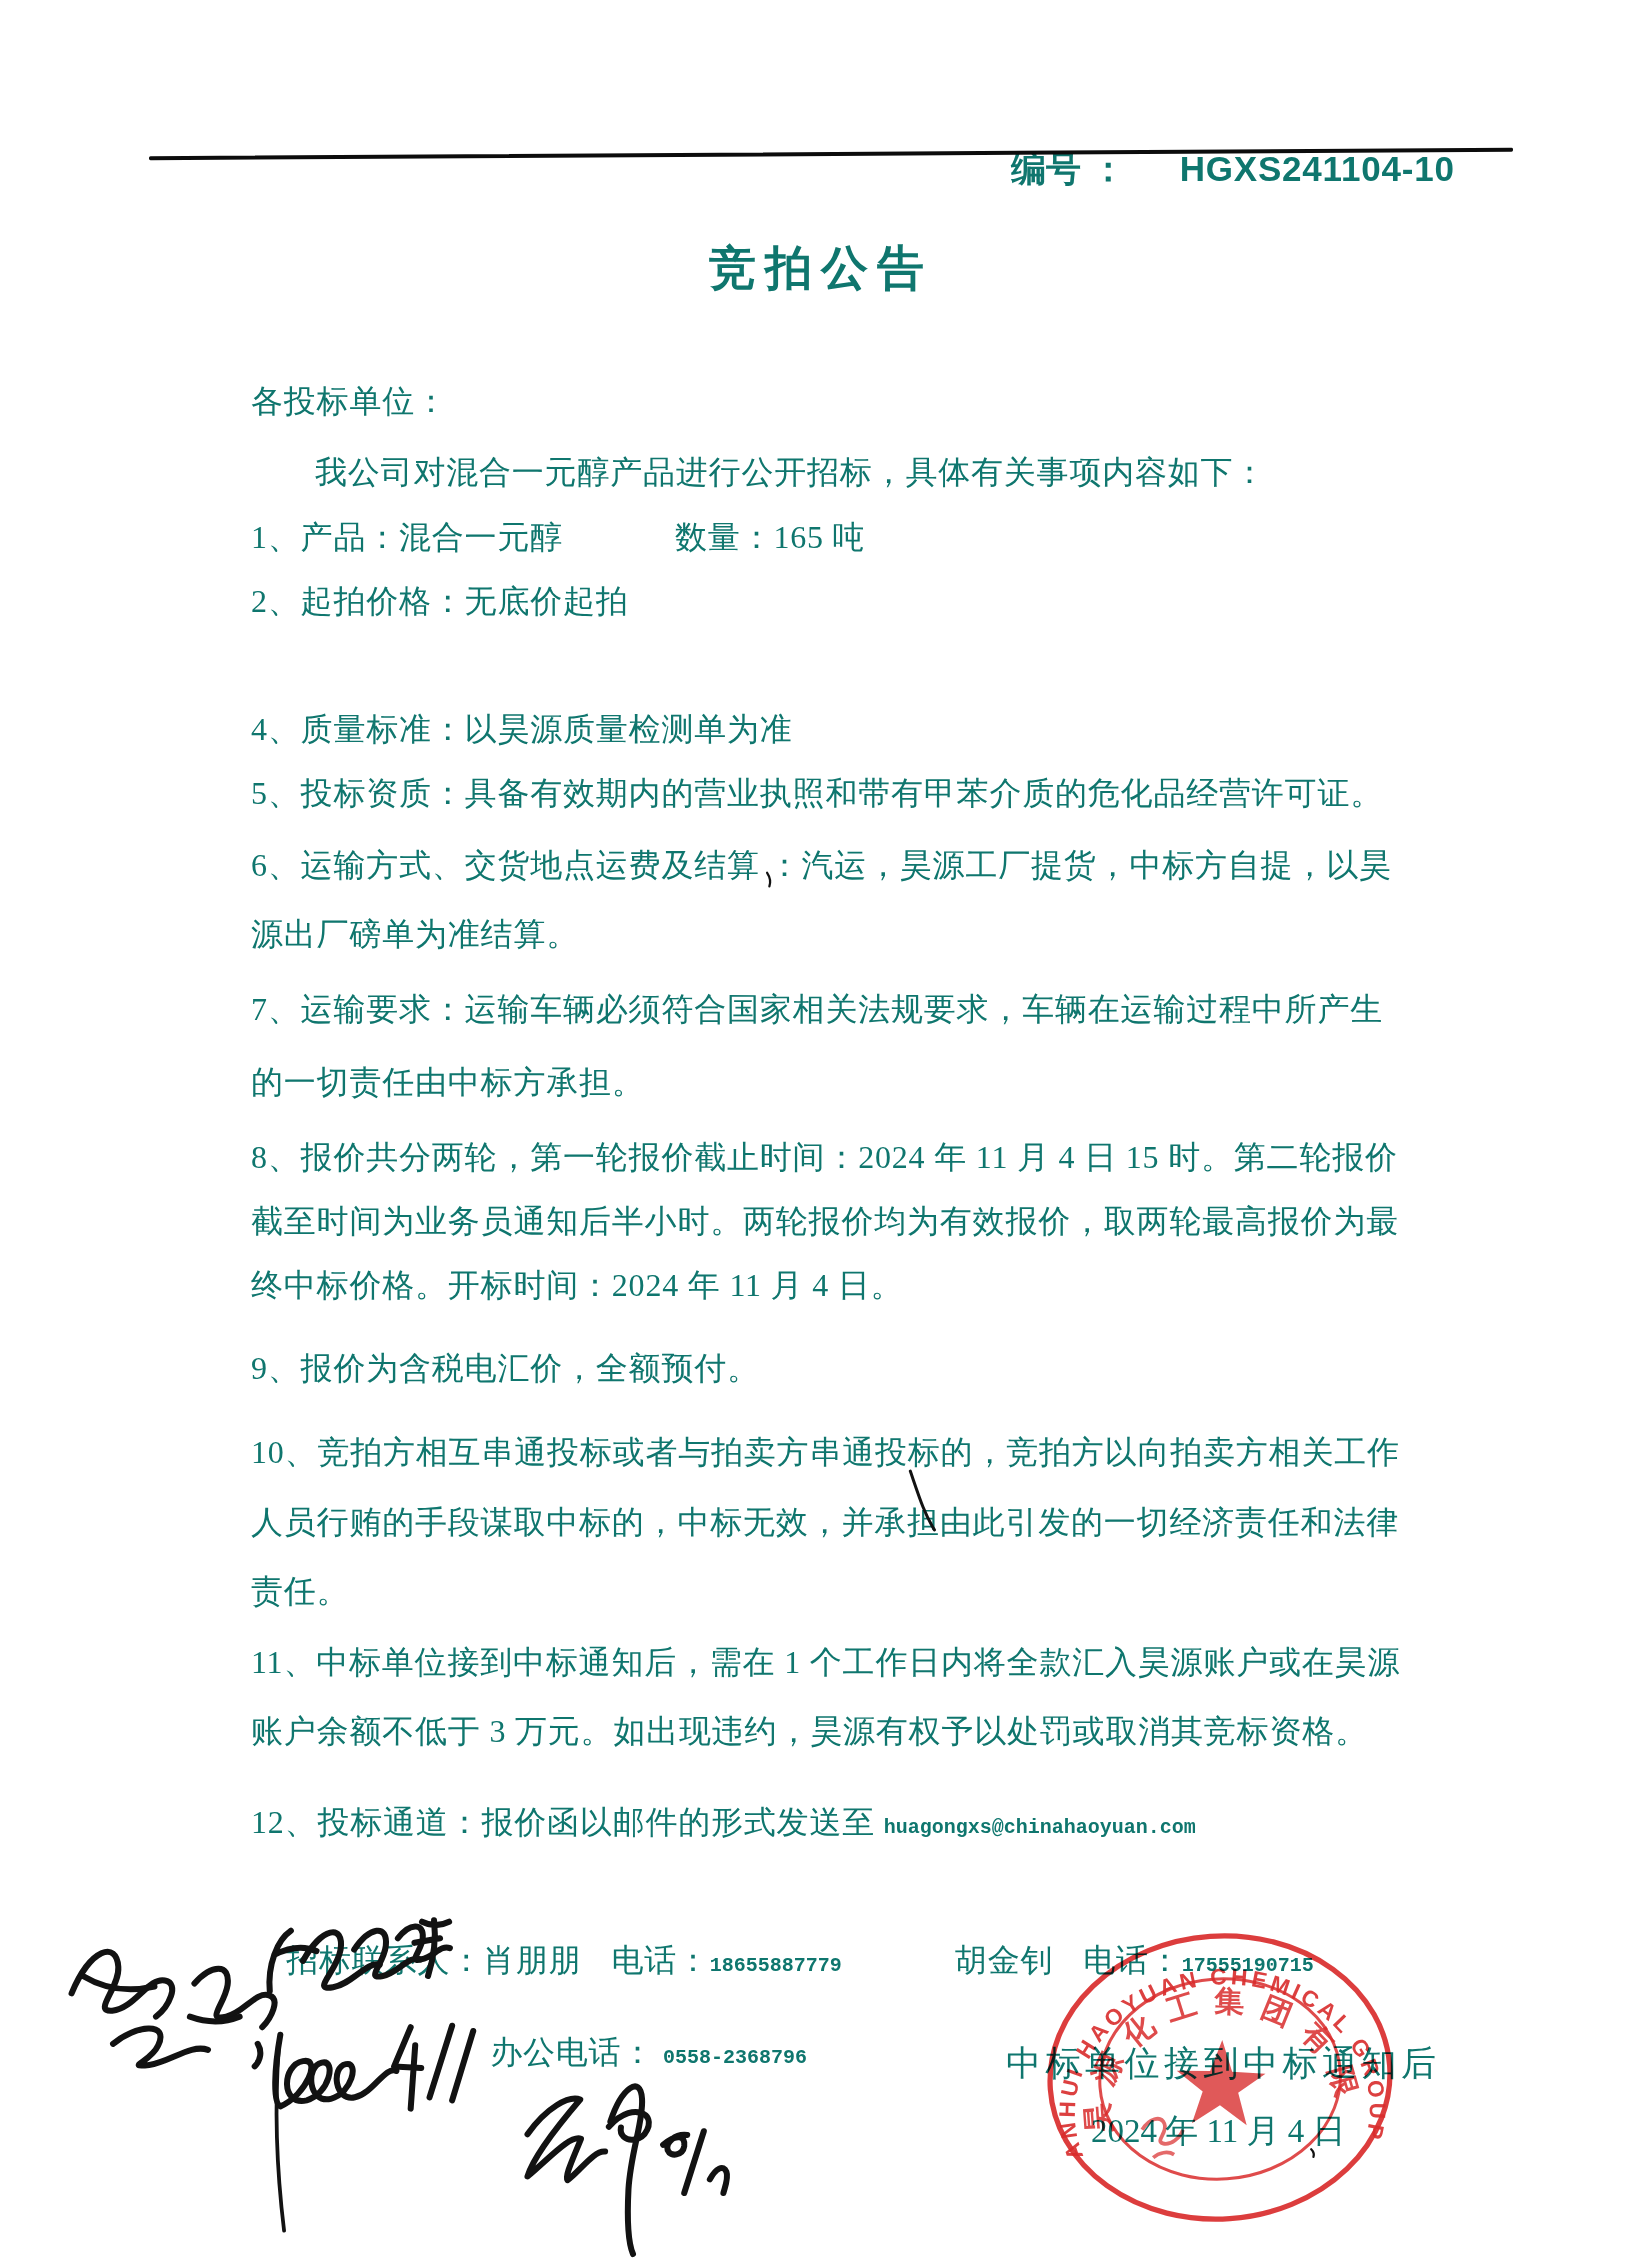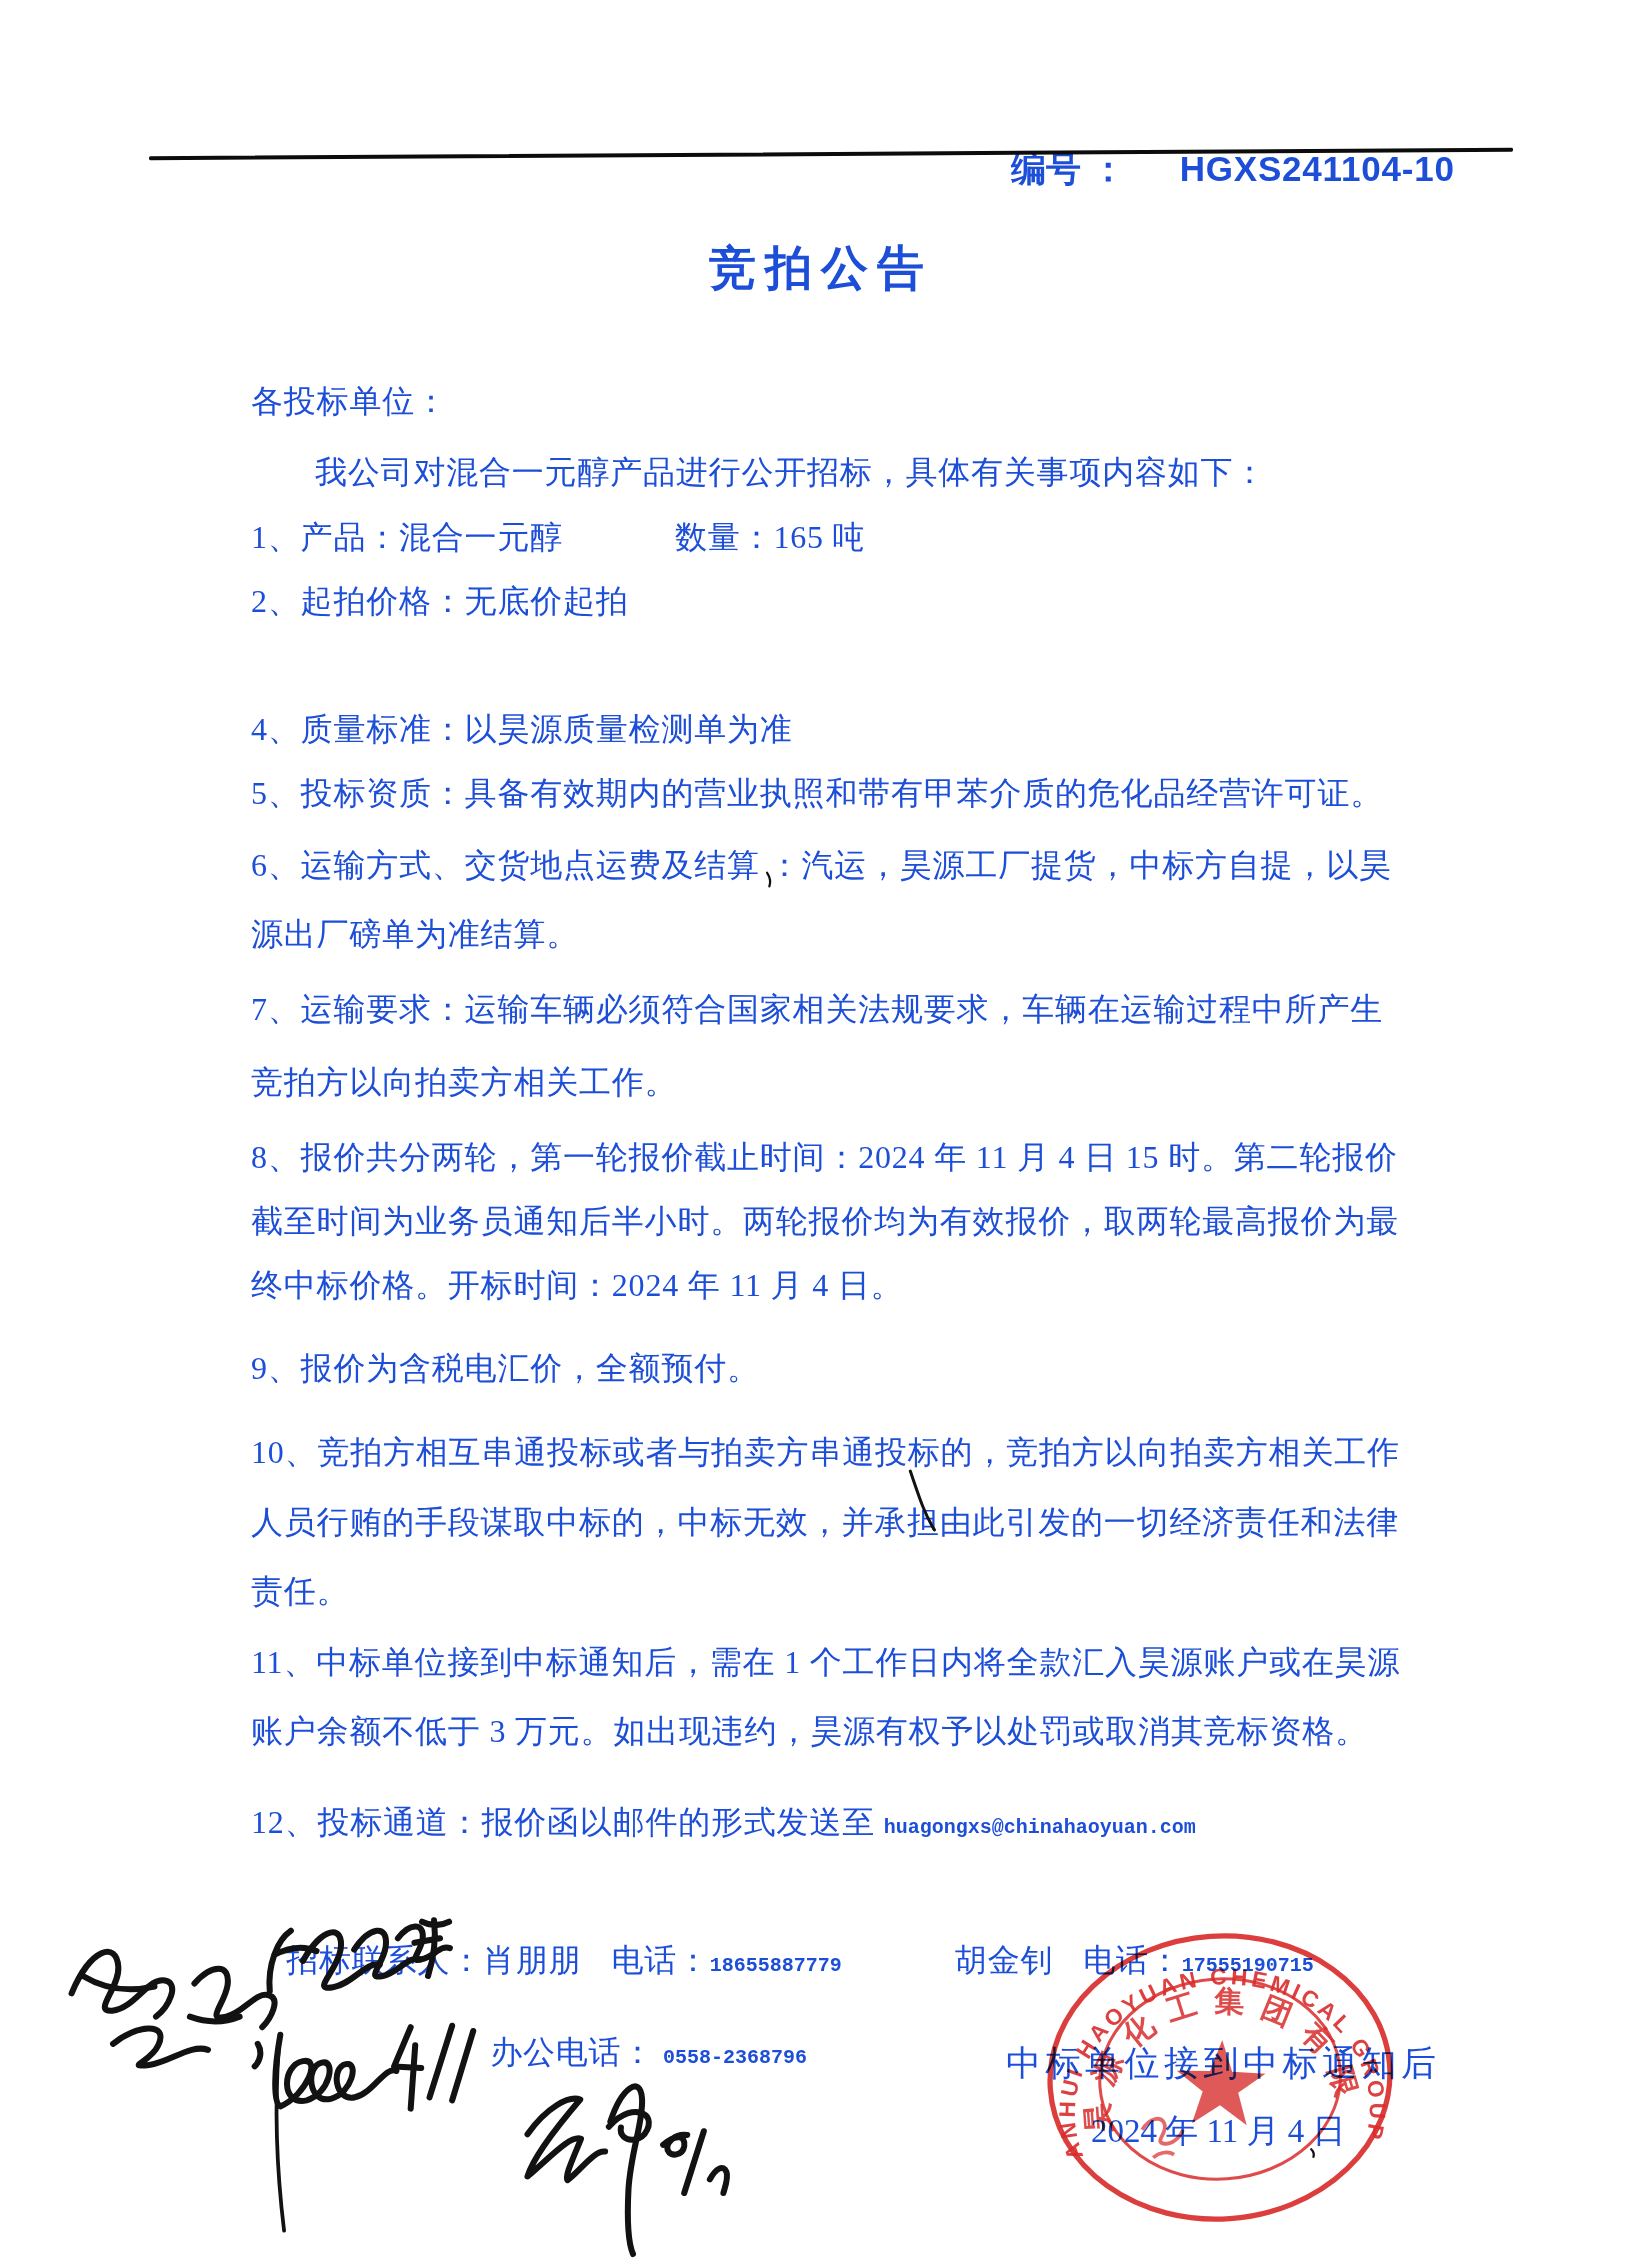--- a/index.html
+++ b/index.html
@@ -1,18 +1,18 @@
 <!DOCTYPE html>
 <html style="font-size:12px"><head>
 <meta charset="utf-8">
 <style>
   html,body{margin:0;padding:0;background:#888;}
   .page{
     position:relative;width:1642px;height:2261px;background:#ffffff;
-    font-family:"Liberation Serif","DejaVu Serif",serif;color:#1d4ed8;
+    font-family:"Liberation Serif","DejaVu Serif",serif;color:#0f766e;
     overflow:hidden;
   }
   .hdr-row{position:absolute;top:106px;left:972px;white-space:pre;
     font-family:"Liberation Sans","DejaVu Sans",sans-serif;font-weight:bold;font-size:35px;}
   .hdr-code{margin-left:54px;letter-spacing:0.8px;font-size:35px;}
   .rule{position:absolute;left:149px;top:152px;width:1364px;height:3.8px;background:#0c0c0c;
     transform:rotate(-0.35deg);border-radius:1.5px;}
   .title{position:absolute;top:237px;left:0;width:1642px;text-align:center;
     font-family:Liberation Mono, monospace;font-weight:bold;
     font-size:47px;letter-spacing:9px;}
@@ -49,21 +49,21 @@
   <div class="line" style="top:343px;">各投标单位：</div>
   <div class="line indent" style="top:414px;">我公司对混合一元醇产品进行公开招标，具体有关事项内容如下：</div>
 
   <div class="line" style="top:479px;"><span>1、产品：混合一元醇</span><span class="qty">数量：165 吨</span></div>
   <div class="line" style="top:543px;">2、起拍价格：无底价起拍</div>
   <div class="line" style="top:671px;">4、质量标准：以昊源质量检测单为准</div>
   <div class="line" style="top:735px;">5、投标资质：具备有效期内的营业执照和带有甲苯介质的危化品经营许可证。</div>
   <div class="line" style="top:807px;">6、运输方式、交货地点运费及结算 ：汽运，昊源工厂提货，中标方自提，以昊</div>
   <div class="line" style="top:876px;">源出厂磅单为准结算。</div>
   <div class="line" style="top:951px;">7、运输要求：运输车辆必须符合国家相关法规要求，车辆在运输过程中所产生</div>
-  <div class="line" style="top:1024px;">竞拍方以向拍卖方相关工作。</div>
+  <div class="line" style="top:1024px;">的一切责任由中标方承担。</div>
   <div class="line" style="top:1099px;">8、报价共分两轮，第一轮报价截止时间：2024 年 11 月 4 日 15 时。第二轮报价</div>
   <div class="line" style="top:1163px;">截至时间为业务员通知后半小时。两轮报价均为有效报价，取两轮最高报价为最</div>
   <div class="line" style="top:1227px;">终中标价格。开标时间：2024 年 11 月 4 日。</div>
   <div class="line" style="top:1310px;">9、报价为含税电汇价，全额预付。</div>
   <div class="line" style="top:1394px;">10、竞拍方相互串通投标或者与拍卖方串通投标的，竞拍方以向拍卖方相关工作</div>
   <div class="line" style="top:1464px;">人员行贿的手段谋取中标的，中标无效，并承担由此引发的一切经济责任和法律</div>
   <div class="line" style="top:1533px;">责任。</div>
   <div class="line" style="top:1604px;">11、中标单位接到中标通知后，需在 1 个工作日内将全款汇入昊源账户或在昊源</div>
   <div class="line" style="top:1673px;">账户余额不低于 3 万元。如出现违约，昊源有权予以处罚或取消其竞标资格。</div>
   <div class="line" style="top:1764px;"><span>12、投标通道：报价函以邮件的形式发送至 </span><span class="mono">huagongxs@chinahaoyuan.com</span></div>

